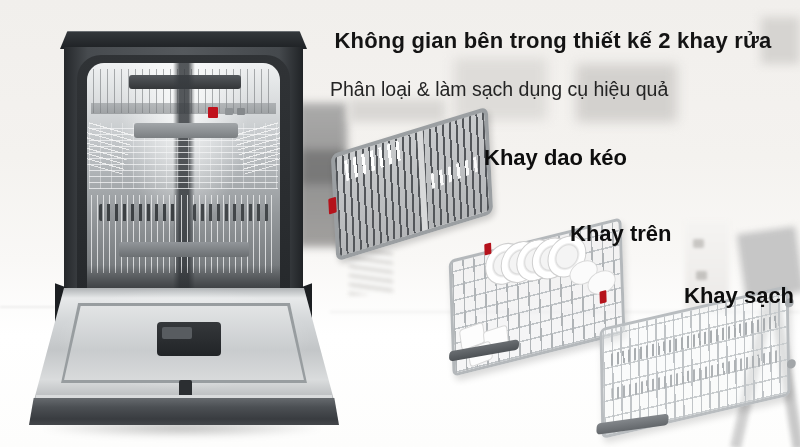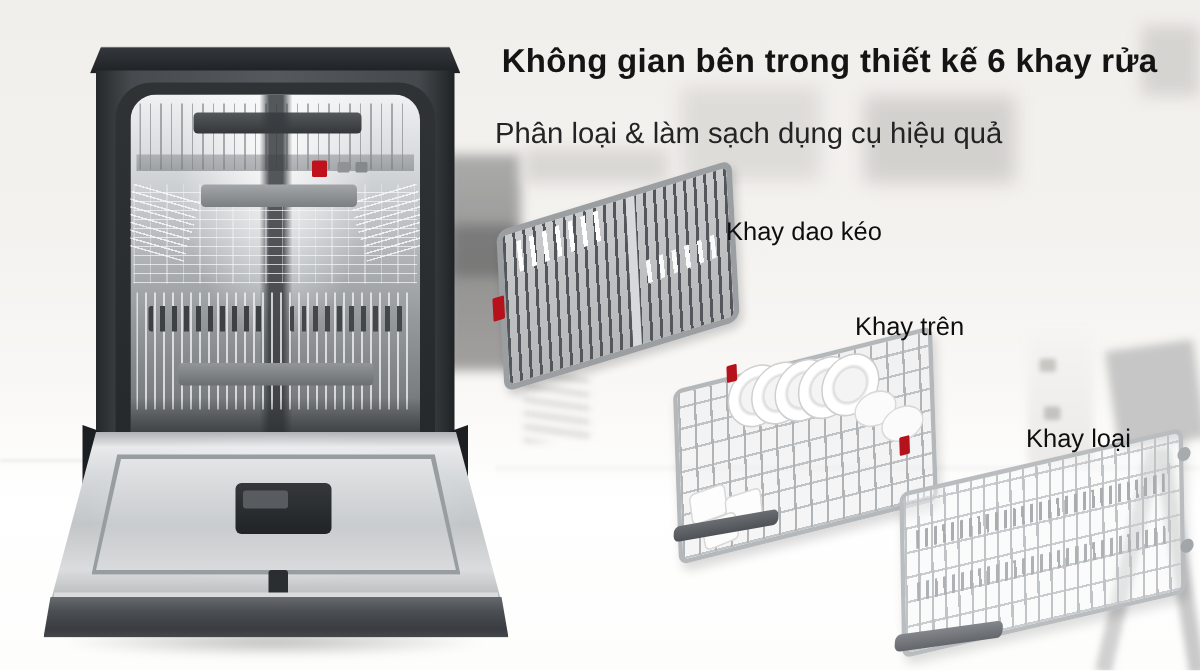--- a/index.html
+++ b/index.html
@@ -67,23 +67,23 @@
   .door-latch{position:absolute;left:145px;top:92px;width:13px;height:20px;border-radius:2px;background:#2b2e31;}
   .dw-door-edge{left:29px;top:398px;width:310px;height:27px;clip-path:polygon(1.5% 0,98.5% 0,100% 100%,0 100%);
     background:linear-gradient(180deg,#666a6e,#4b4f53 35%,#393c40 78%,#44474b);}
   .door-edge-top{left:36px;top:395px;width:296px;height:3px;background:#d9dbdc;}
 
   
   .title{left:312px;top:28px;width:482px;text-align:center;font-size:22px;font-weight:700;color:#141414;letter-spacing:.2px;z-index:6;}
   .subtitle{left:330px;top:78px;width:462px;text-align:left;font-size:19.5px;font-weight:400;color:#242424;z-index:6;}
 
   
-  .tray-label{position:absolute;font-size:17px;font-weight:400;color:#0e0e0e;z-index:6;white-space:nowrap;}
+  .tray-label{position:absolute;font-size:22px;font-weight:700;color:#0e0e0e;z-index:6;white-space:nowrap;}
   .label-cutlery{left:484px;top:145px;}
-  .label-upper{left:570px;top:208px;}
+  .label-upper{left:570px;top:221px;}
   .label-lower{left:684px;top:283px;}
 
   
   .tray{position:absolute;}
   .tray1{left:322px;top:118px;width:176px;height:122px;z-index:3;}
   .tray1-body{position:absolute;left:8px;top:14px;width:156px;height:96px;transform:rotate(-17deg) skewX(-14deg);
     border:4px solid #9b9fa2;border-radius:7px;
     background:repeating-linear-gradient(90deg,#53565a 0 2px,rgba(0,0,0,0) 2px 7px),linear-gradient(180deg,#c9cbcd,#b4b6b8);
     box-shadow:2px 4px 6px rgba(0,0,0,.18);}
   .tray1-divider{position:absolute;left:86px;top:0;width:6px;height:100%;background:#d8d9da;}
@@ -179,21 +179,21 @@
       </div>
       <div class="dispenser">
         <div class="dispenser-lid"></div>
       </div>
       <div class="door-latch"></div>
     </div>
     <div class="abs door-edge-top"></div>
     <div class="abs dw-door-edge"></div>
   </div>
 
-  <div class="abs title">Không gian bên trong thiết kế 6 khay rửa</div>
+  <div class="abs title">Không gian bên trong thiết kế 2 khay rửa</div>
   <div class="abs subtitle">Phân loại &amp; làm sạch dụng cụ hiệu quả</div>
 
   <div class="tray tray1">
     <div class="tray1-body">
       <div class="tray1-divider"></div>
       <div class="tray1-spoonsA"></div>
       <div class="tray1-spoonsB"></div>
       <div class="tray1-clip"></div>
     </div>
   </div>
@@ -221,15 +221,15 @@
       <div class="tray3-tinesA"></div>
       <div class="tray3-tinesB"></div>
       <div class="tray3-handle"></div>
       <div class="tray3-wheel1"></div>
       <div class="tray3-wheel2"></div>
     </div>
   </div>
 
   <div class="tray-label label-cutlery">Khay dao kéo</div>
   <div class="tray-label label-upper">Khay trên</div>
-  <div class="tray-label label-lower">Khay loại</div>
+  <div class="tray-label label-lower">Khay sạch</div>
 
 </div>
 
 </body></html>

